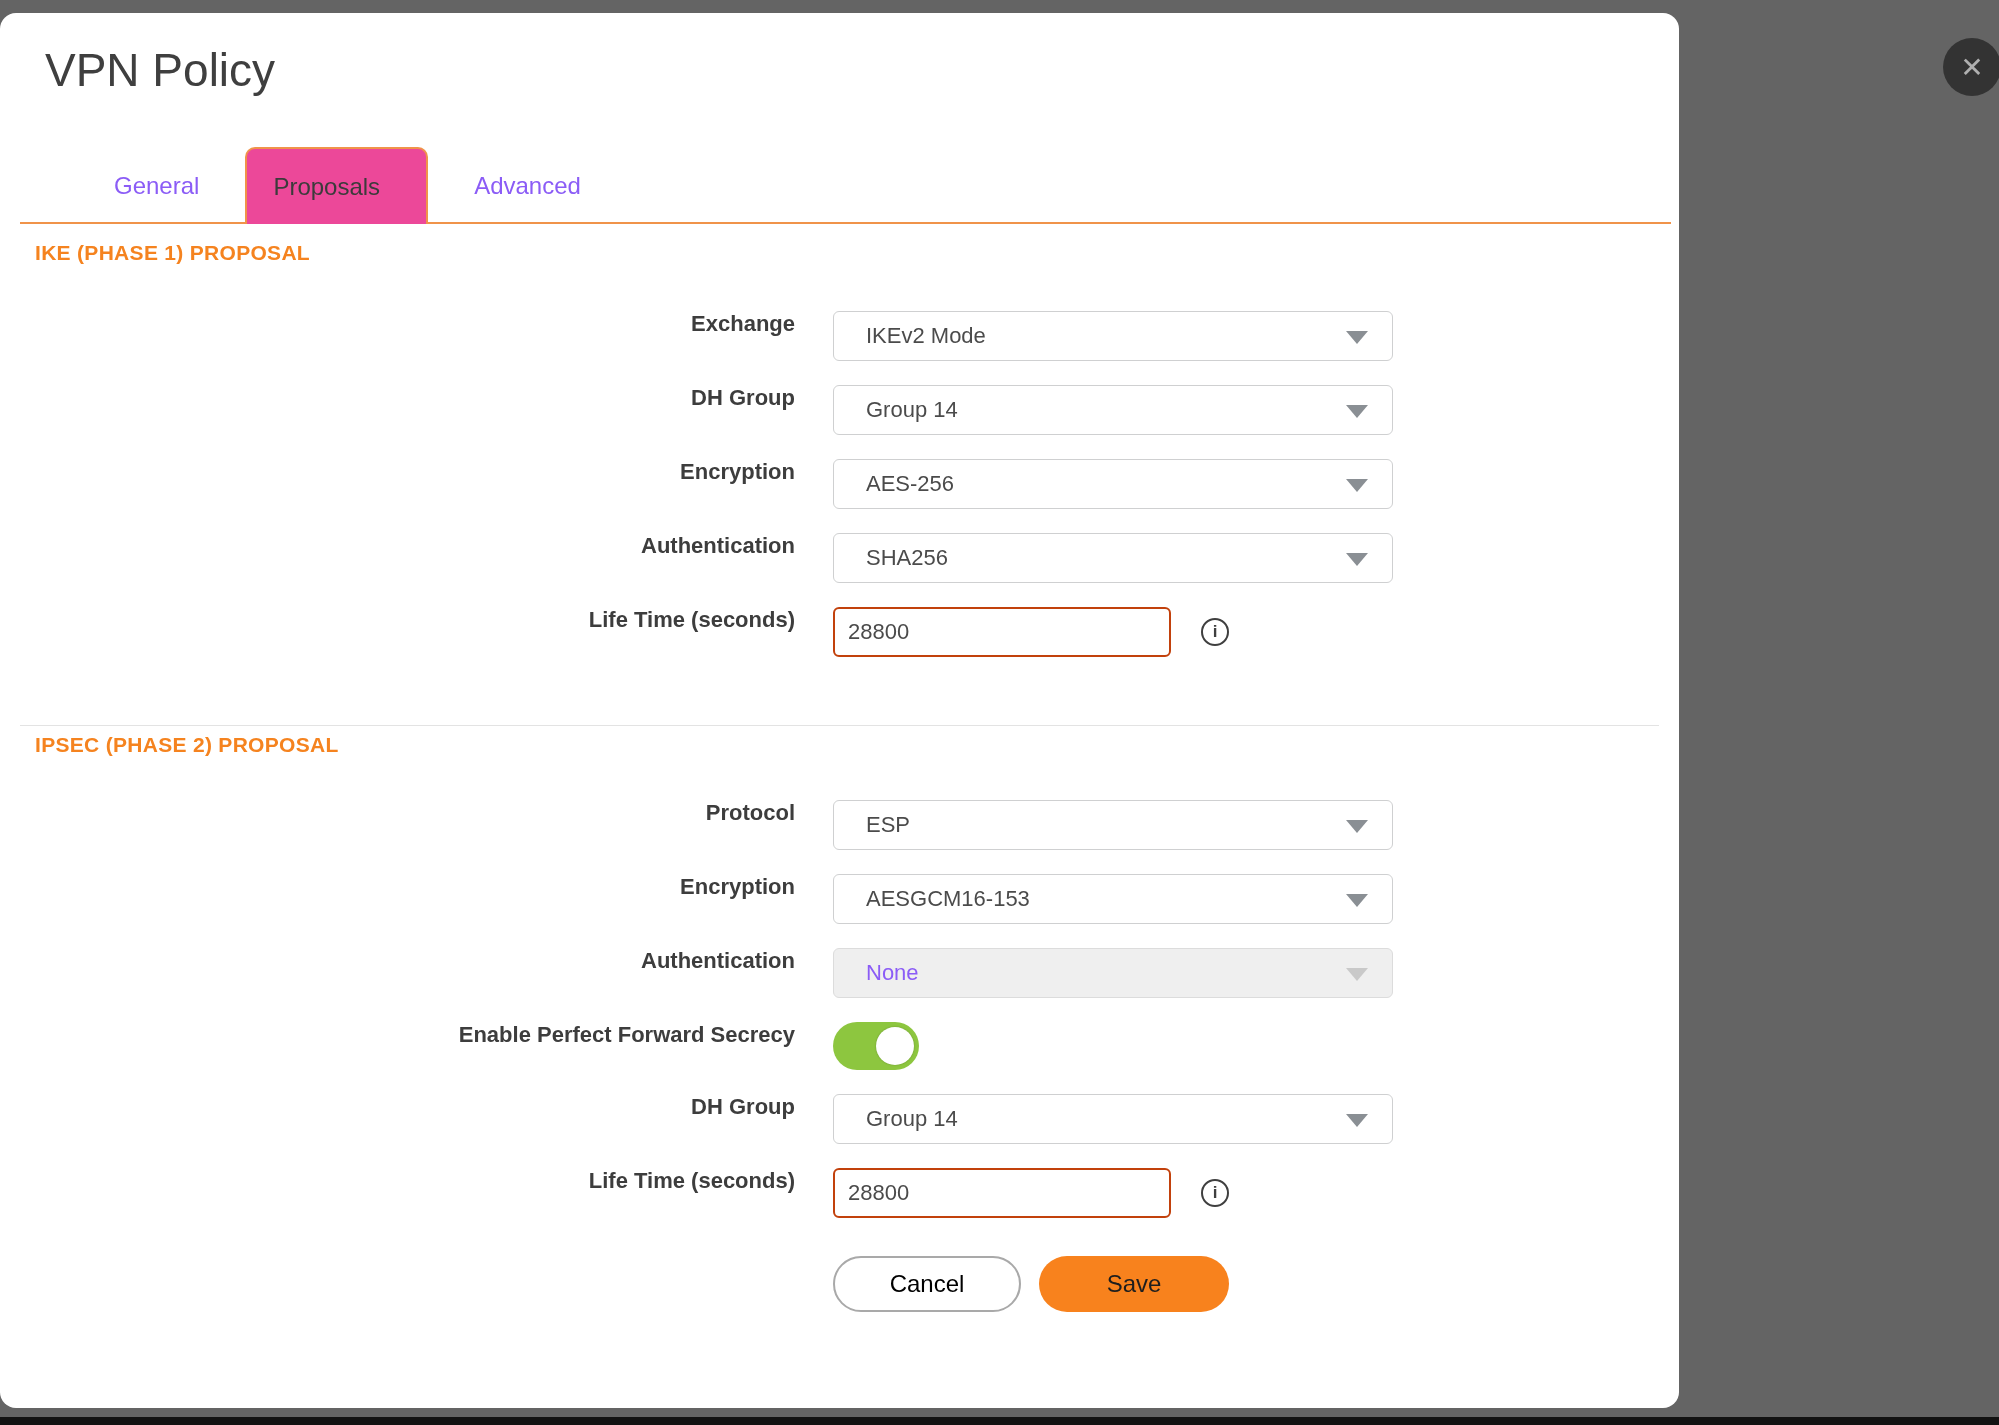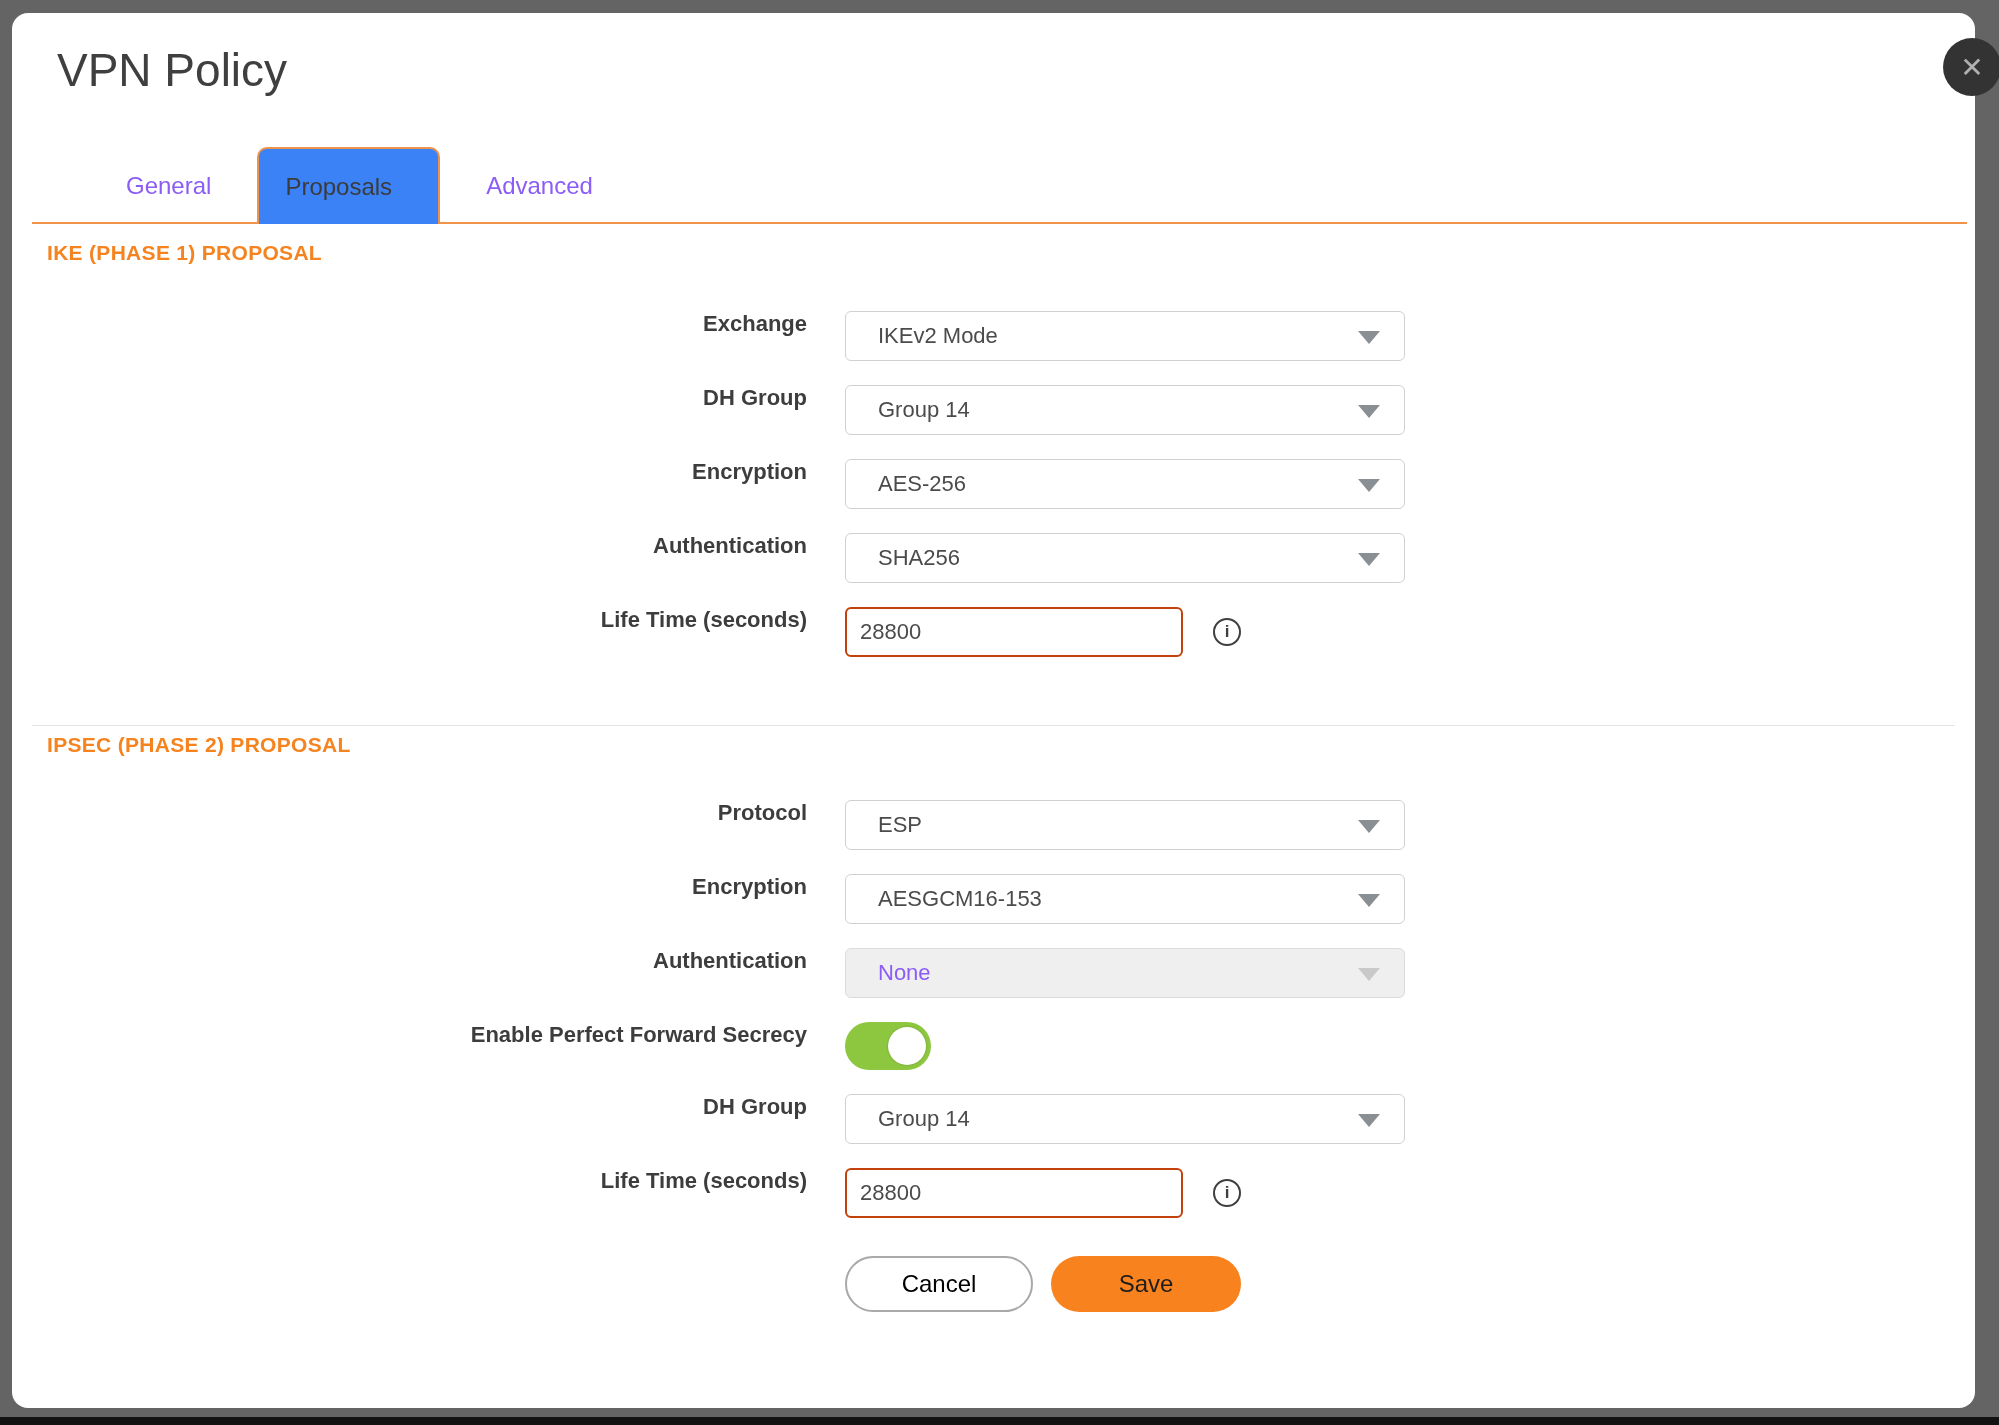--- a/index.html
+++ b/index.html
@@ -4,21 +4,21 @@
 <style>
   html,body { margin:0; padding:0; }
   .page {
     position:relative; width:1999px; height:1425px;
     background:#646464; overflow:hidden;
     font-family:"Liberation Sans","DejaVu Sans",sans-serif;
   }
   .bottom-strip { position:absolute; left:0; right:0; bottom:0; height:8px; background:#121212; }
 
   .dialog {
-    position:absolute; left:12px; top:13px; width:1963px; height:1395px;
+    position:absolute; left:0; top:13px; width:1679px; height:1395px;
     background:#ffffff; border-radius:16px; box-sizing:border-box;
   }
 
   .close-btn {
     position:absolute; left:1943px; top:38px; width:58px; height:58px;
     border-radius:50%; background:#333333; color:#b0b0b0;
     display:flex; align-items:center; justify-content:center;
     font-size:28px; font-weight:300; cursor:pointer; z-index:5;
   }
 
@@ -31,21 +31,21 @@
   .tabs-bar {
     display:flex; align-items:flex-end;
     margin:40px 8px 0 20px; border-bottom:2px solid #f0934a; height:77px;
   }
   .tab {
     height:73px; display:flex; align-items:center; padding:0 46px;
     font-size:24px; color:#8b5cf6; cursor:pointer; box-sizing:border-box;
   }
   .tab:first-child { margin-left:48px; }
   .tab.active {
-    height:77px; margin-bottom:-2px; background:#3b82f6;
+    height:77px; margin-bottom:-2px; background:#ec4899;
     border:2px solid #f0934a; border-bottom:none;
     border-radius:10px 10px 0 0; color:#3b3b3b;padding-left:26px;
   }
 
   .section-heading {
     margin:17px 0 0 35px; font-size:21px; font-weight:700;
     color:#f5831f; letter-spacing:0.3px;
   }
 
   .form { margin-top:46px; }

